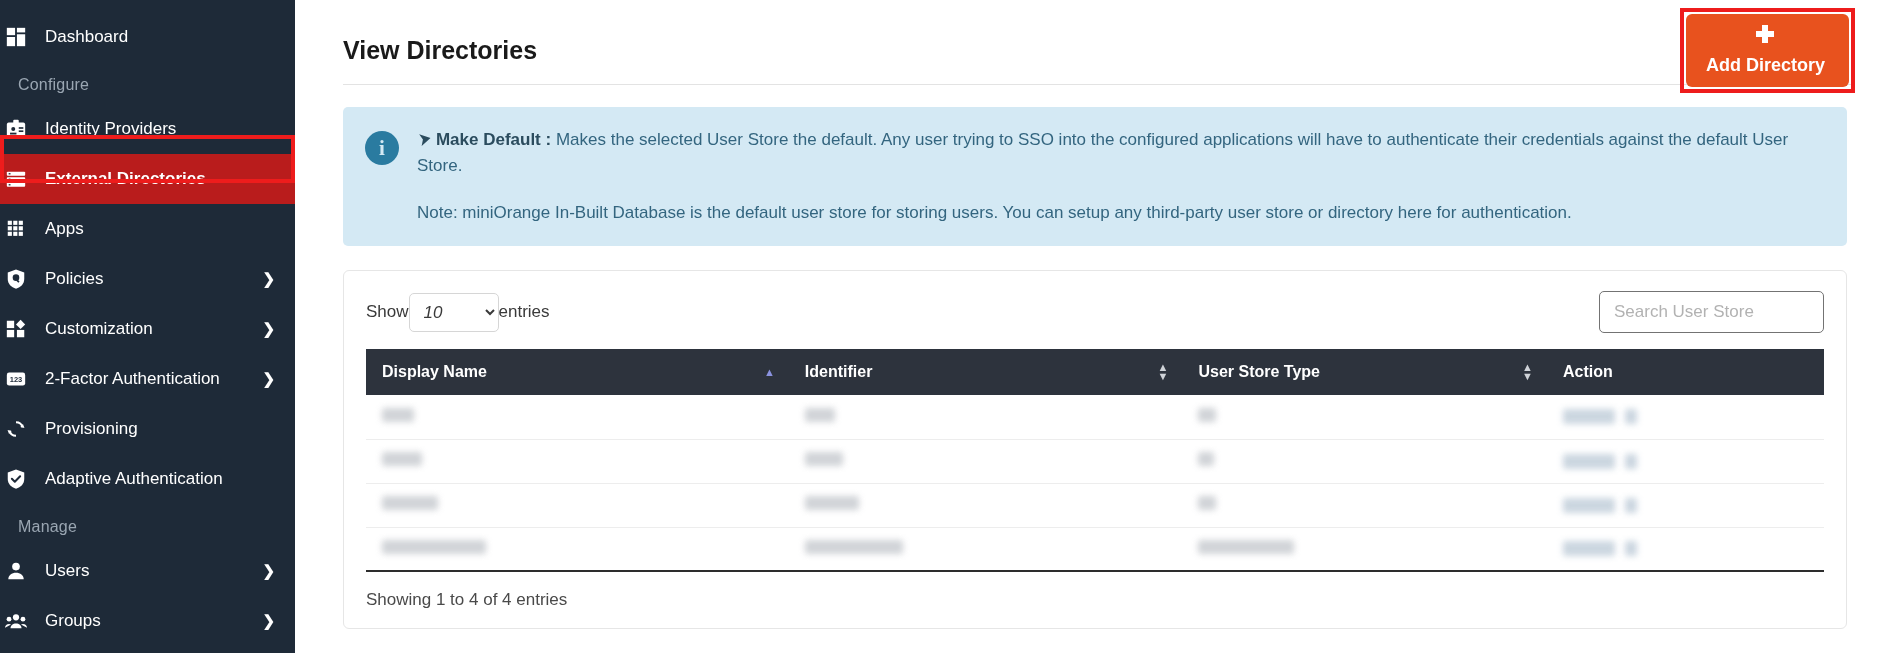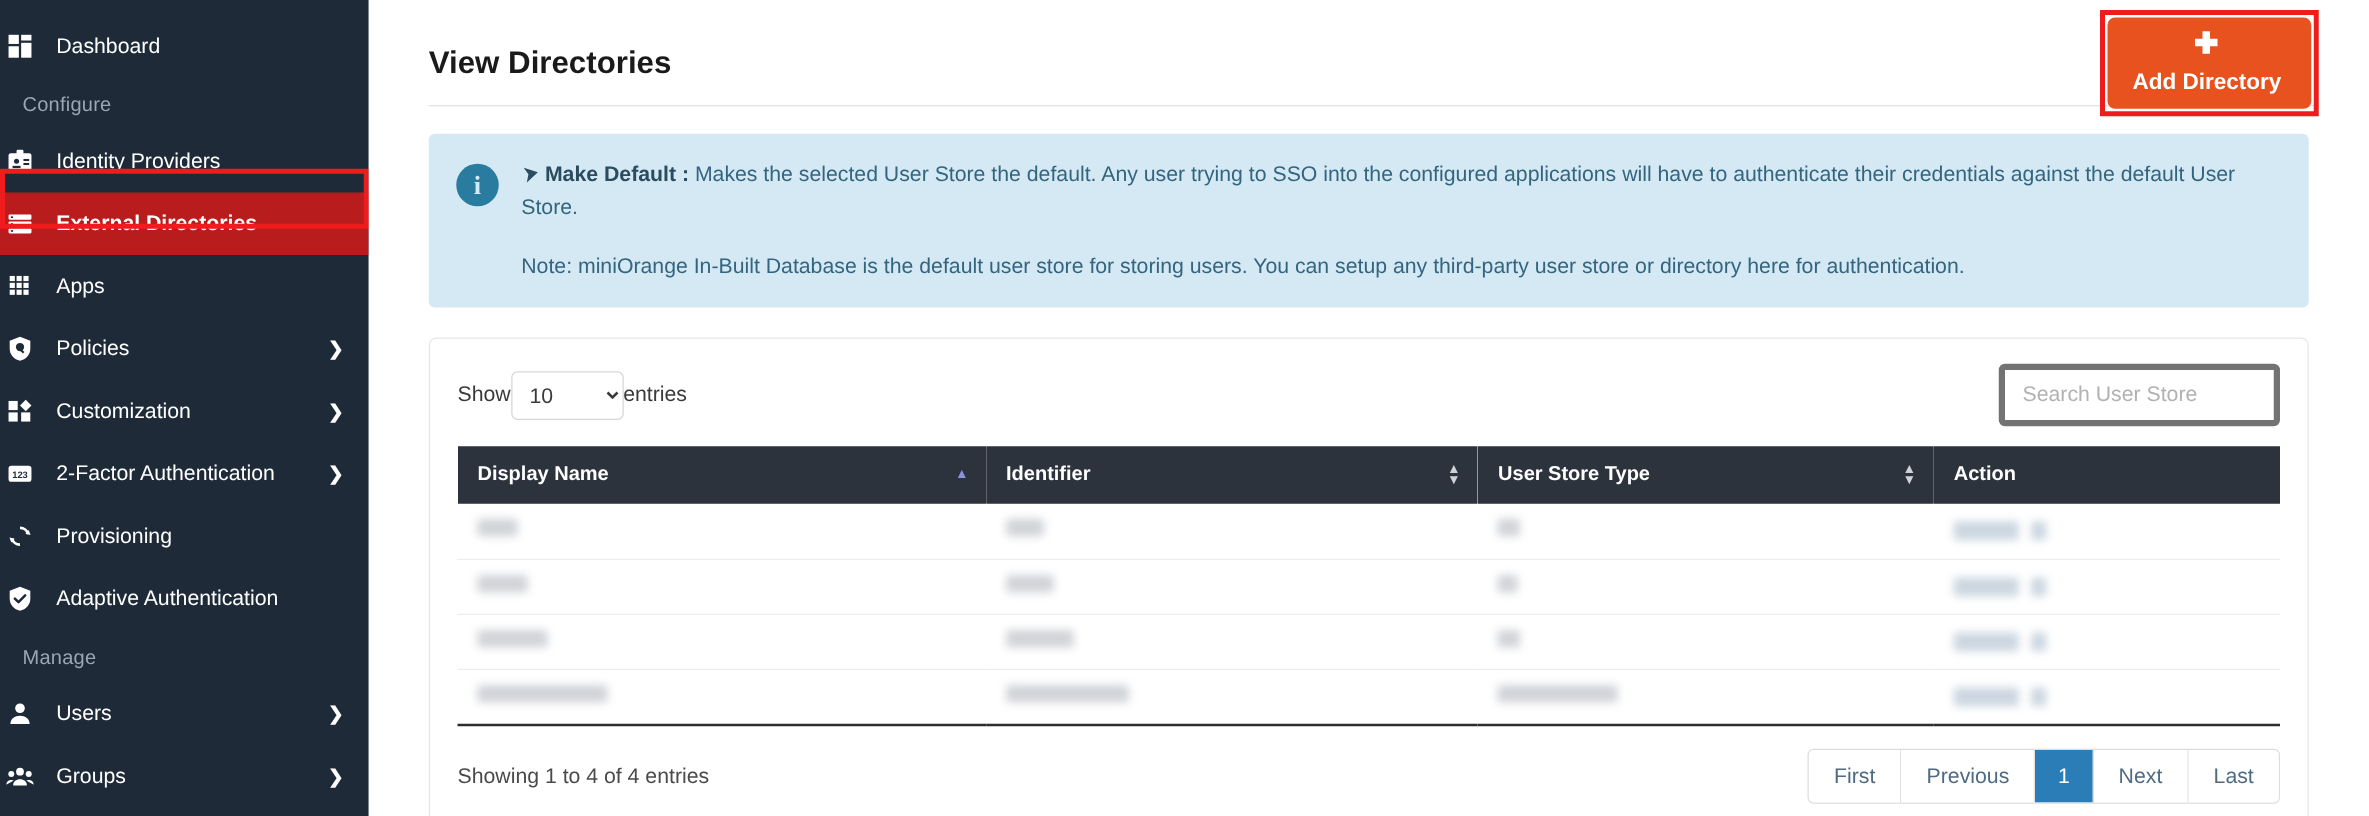--- a/index.html
+++ b/index.html
@@ -189,27 +189,28 @@
   }
   .len-select {
     font-family: "Liberation Sans", sans-serif;
     font-size: 17px;
     color: #3a3a3a;
     padding: 8px 10px;
     border: 1px solid #d6d6d6;
     border-radius: 5px;
     background: #fff;
     width: 90px;
+    font-style: italic;
   }
   .search-input {
     font-family: "Liberation Sans", sans-serif;
     font-size: 17px;
     color: #777;
     padding: 10px 14px;
-    border: 5px solid #737373;
+    border: 1px solid #737373;
     border-radius: 5px;
     width: 225px;
     background: #fff;
   }
   .search-input::placeholder { color: #b2b2b2; }
 
   table { width: 100%; border-collapse: collapse; table-layout: fixed; }
   thead th {
     background: #2d333d;
     color: #ffffff;
@@ -513,24 +514,17 @@
                   <span class="act-pill"></span>
                   <span class="act-sq"></span>
                 </span>
               </td>
             </tr>
           </tbody>
       </table>
 
       <div class="card-bottom">
         <div class="info-text">Showing 1 to 4 of 4 entries</div>
-        <div class="pager" id="pager">
-            <button>First</button>
-            <button>Previous</button>
-            <button class="current">1</button>
-            <button>Next</button>
-            <button>Last</button>
-          </div>
       </div>
     </div>
 
   </div>
 </div>
 
 </body></html>

